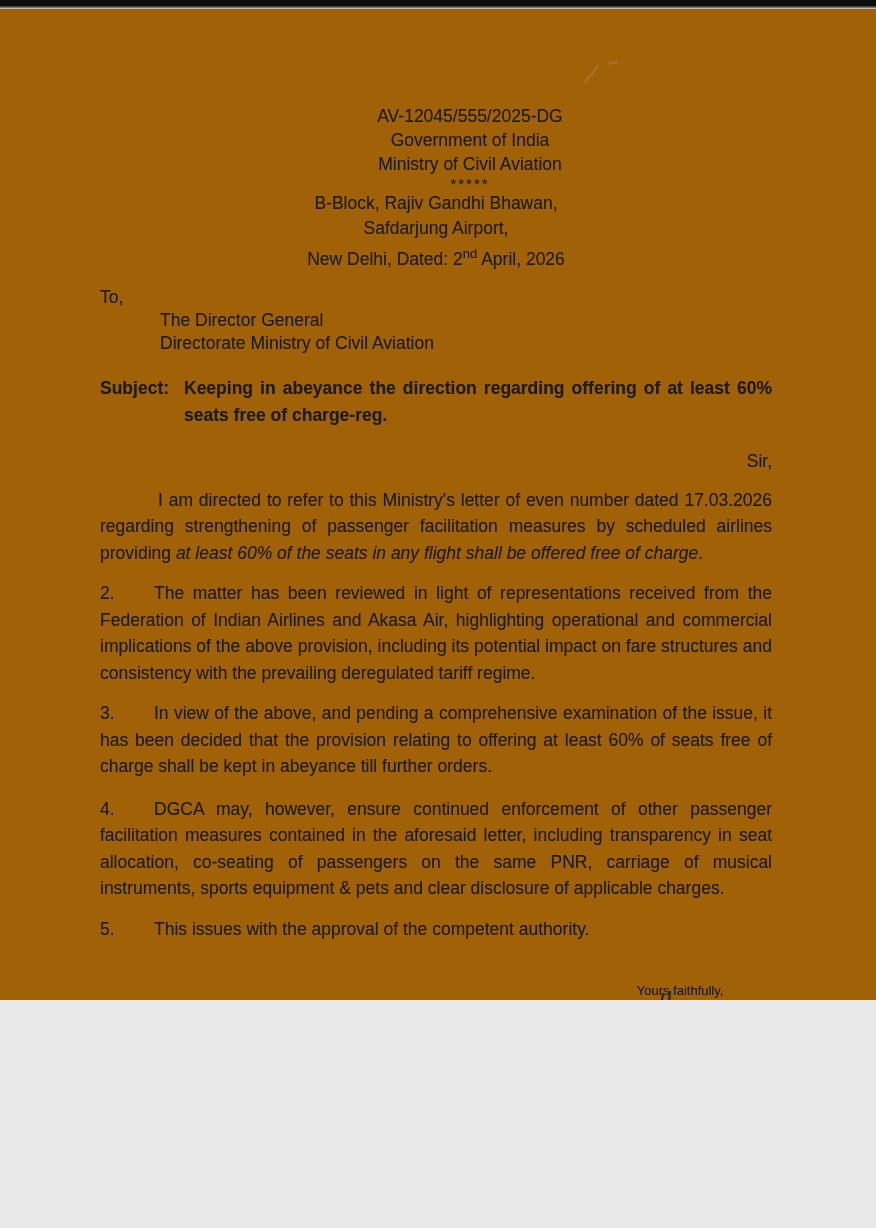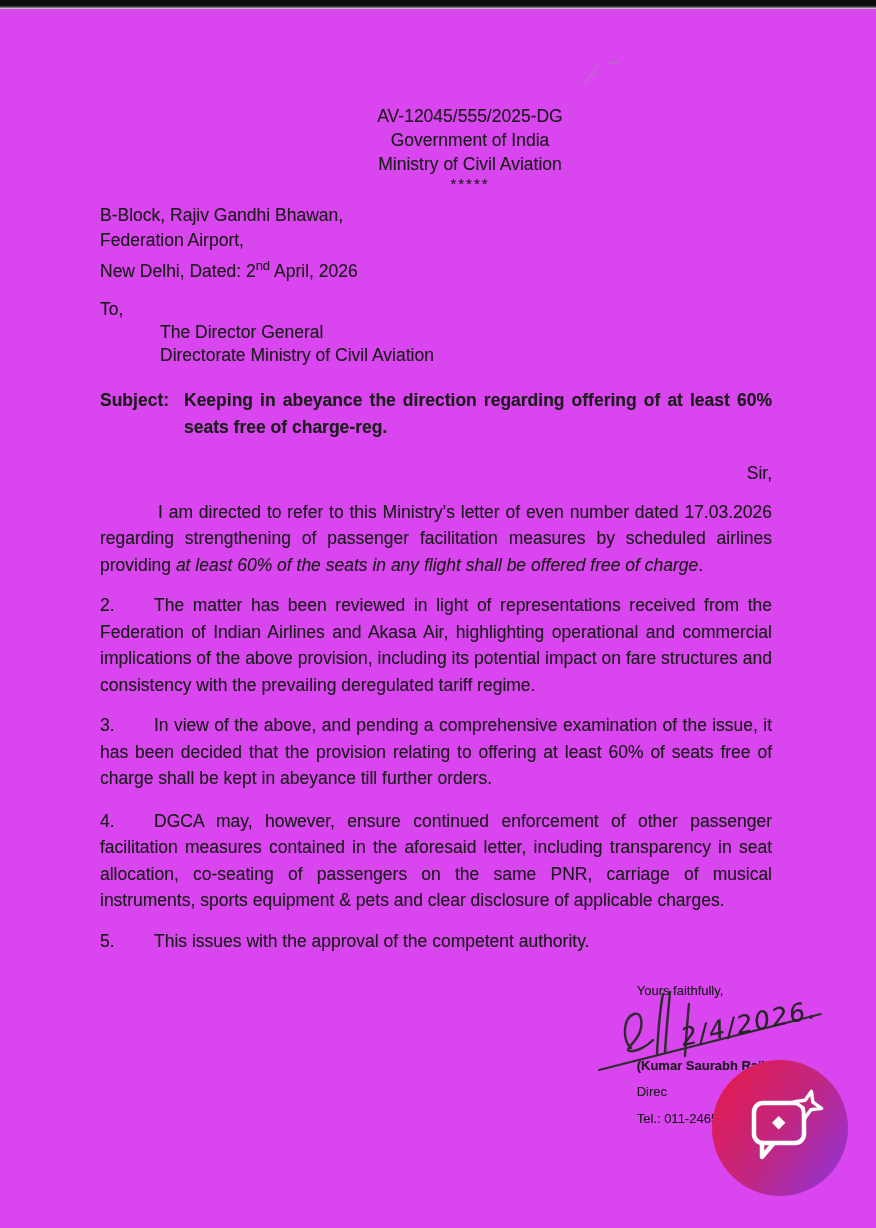--- a/index.html
+++ b/index.html
@@ -1,33 +1,33 @@
 <!DOCTYPE html>
 <html><head>
 <meta charset="utf-8">
 <style>
   html,body{margin:0;padding:0;background:#e9e9e9;}
   .page{
     position:relative;
-    width:876px;height:1228px;
+    width:876px;height:1000px;
     margin:0 auto;
-    background:#d946ef;
+    background:#a16207;
     font-family:"Liberation Sans",sans-serif;
     color:#1c1c1c;
     overflow:hidden;
     text-shadow:0 0 0.5px rgba(30,30,30,0.45);
   }
   .topbar{
     position:absolute;top:0;left:0;width:100%;height:9px;
     background:linear-gradient(180deg,#0c0c0c 0%,#0c0c0c 62%,#8f8f8f 88%,#e6e6e6 100%);
   }
   .doc{padding:0 104px 0 100px;font-size:17.5px;}
   .header{margin-top:104px;text-align:center;transform:translateX(34px);line-height:24px;}
   .header .stars{line-height:15px;font-size:15px;letter-spacing:2px;}
-  .address{margin-top:12px;text-align:left;line-height:25px;}
+  .address{text-align:center;line-height:25px;}
   .address sup{font-size:13px;}
   .to-block{margin-top:14px;line-height:23px;}
   .to-lines{margin-left:60px;}
   .subject{margin-top:20px;display:flex;font-weight:bold;line-height:27px;justify-content:space-between;}
   .subject .s-label{flex:0 0 84px;}
   .subject .s-text{flex:1;text-align:justify;}
   .salutation{margin-top:20px;line-height:24px;text-align:right;}
   p.para{margin:14px 0 0 0;text-align:justify;line-height:26.5px;}
   p.para.first{ text-indent:58px; }
   p.para .num{display:inline-block;width:54px;text-indent:0;}
@@ -65,21 +65,21 @@
   <div class="doc">
     <div class="header">
       <div>AV-12045/555/2025-DG</div>
       <div>Government of India</div>
       <div>Ministry of Civil Aviation</div>
       <div class="stars">*****</div>
     </div>
 
     <div class="address">
       <div>B-Block, Rajiv Gandhi Bhawan,</div>
-      <div>Federation Airport,</div>
+      <div>Safdarjung Airport,</div>
       <div><span>New Delhi, Dated: 2</span><sup>nd</sup><span> April, 2026</span></div>
     </div>
 
     <div class="to-block">
       <div>To,</div>
       <div class="to-lines">
         <div>The Director General</div>
         <div>Directorate Ministry of Civil Aviation</div>
       </div>
     </div>

